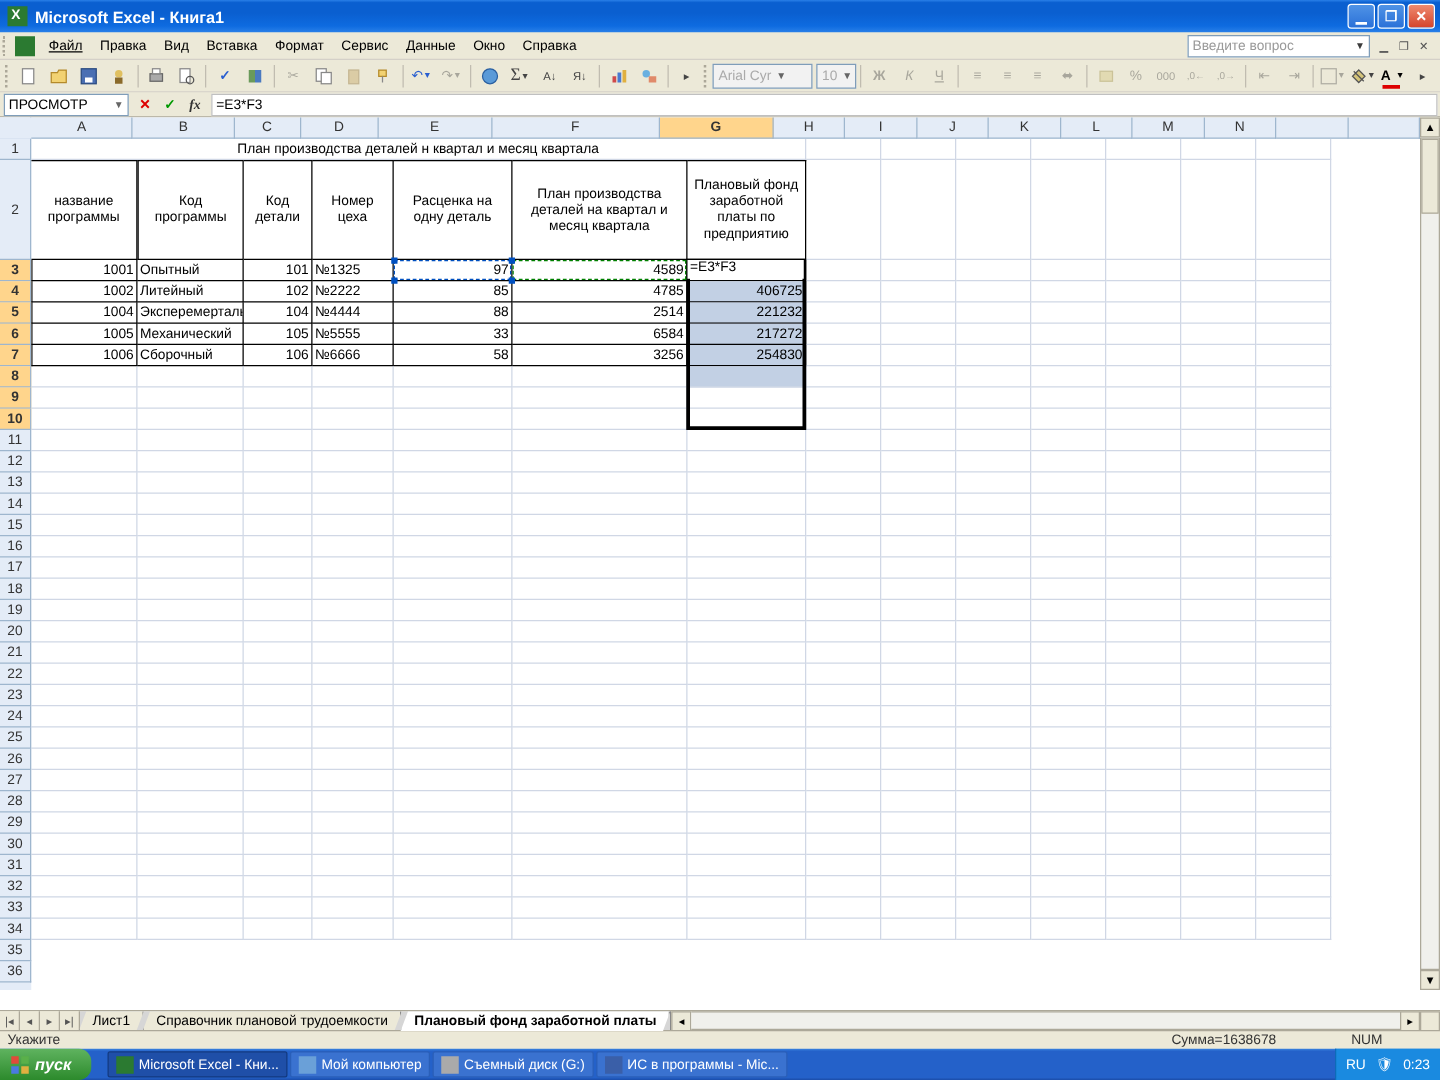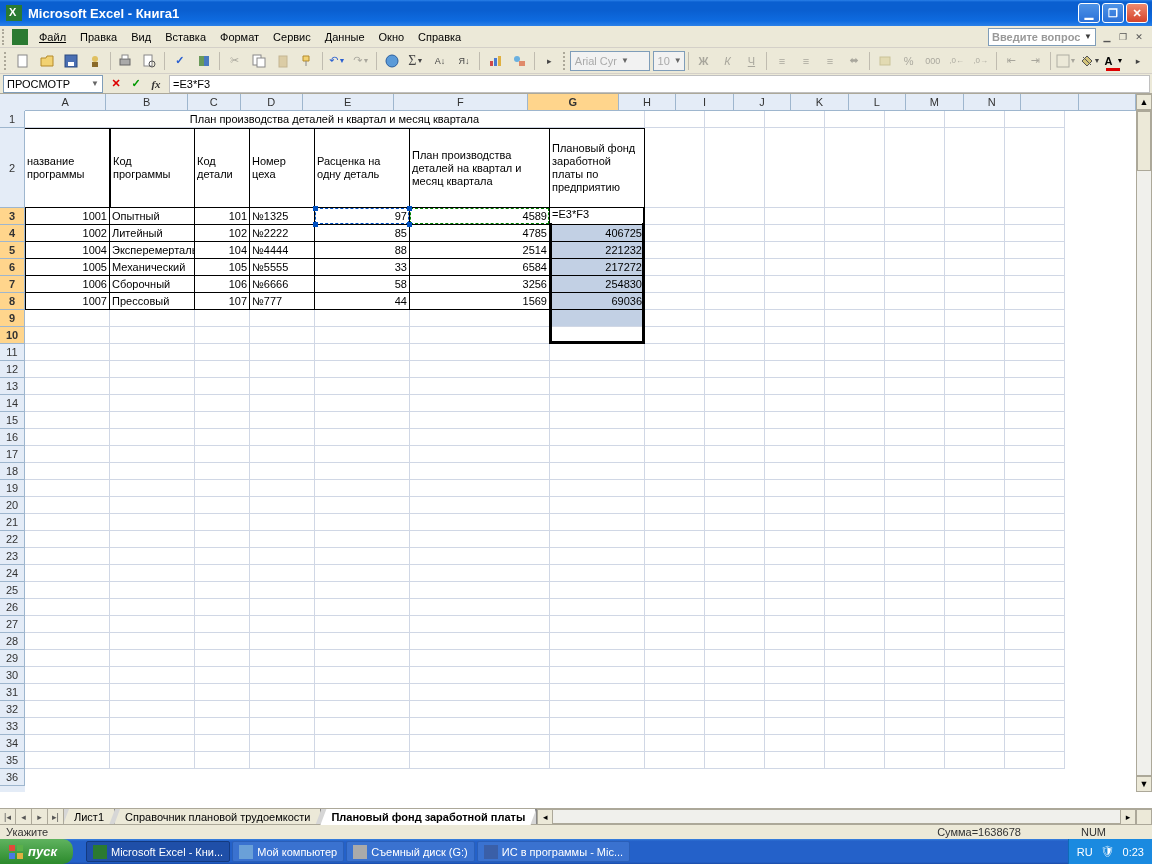--- a/index.html
+++ b/index.html
@@ -11,21 +11,21 @@
 .titlebar .winbtns { margin-left:auto; display:flex; gap:2px; padding-right:4px; }
 .titlebar .winbtn { width:22px; height:20px; border:1px solid #fff; border-radius:3px; display:flex; align-items:center; justify-content:center; font-size:11px; color:#fff; }
 .titlebar .min { background:linear-gradient(#4f93e6,#2b71d8); }
 .titlebar .max { background:linear-gradient(#4f93e6,#2b71d8); }
 .titlebar .close { background:linear-gradient(#ef8a6f,#d4442c); }
 
 .menubar { height:22px; background:#ece9d8; display:flex; align-items:center; padding-left:2px; border-bottom:1px solid #d4d0c8; }
 .menubar .grip { width:6px; height:16px; border-left:2px dotted #aca899; margin-right:4px; }
 .menubar .mi { padding:2px 7px; cursor:default; }
 .menubar .mi u { text-decoration:underline; }
-.menubar .ask { margin-left:auto; width:108px; height:18px; border:1px solid #7f9db9; background:#fff; font-size:11px; padding:1px 3px; color:#999; display:flex; align-items:center;font-weight:bold; }
+.menubar .ask { margin-left:auto; width:146px; height:18px; border:1px solid #7f9db9; background:#fff; font-size:11px; padding:1px 3px; color:#999; display:flex; align-items:center; }
 .menubar .ask .dd { margin-left:auto; font-size:8px; color:#3b3b3b; }
 .menubar .docbtns { display:flex; gap:2px; margin:0 6px 0 4px; }
 .menubar .docbtn { width:14px; height:14px; display:flex; align-items:center; justify-content:center; font-size:9px; color:#555; cursor:default;}
 
 .toolbar { height:26px; background:#ece9d8; display:flex; align-items:center; padding:0 2px; border-bottom:1px solid #d4d0c8; }
 .toolbar .grip { width:6px; height:18px; border-left:2px dotted #aca899; margin:0 2px; }
 .tbtn { min-width:22px; height:22px; display:flex; align-items:center; justify-content:center; margin:0 1px; color:#444; cursor:default; position:relative; }
 .tbtn.dis { opacity:.4; }
 .tbtn svg { display:block; }
 .sep { width:1px; height:18px; background:#c0bcb0; margin:0 3px; }
@@ -50,21 +50,21 @@
 .ch { border-right:1px solid #9eb6ce; border-bottom:1px solid #9eb6ce; text-align:center; font-size:11px; line-height:16px; color:#333; }
 .ch.sel { background:#ffd58c; font-weight:bold; }
 .rh { height:17px; border-right:1px solid #9eb6ce; border-bottom:1px solid #9eb6ce; text-align:center; font-size:11px; line-height:16px; color:#333; }
 .rh.sel { background:#ffd58c; font-weight:bold; }
 .rh.tall { height:80px; line-height:80px; }
 .cells { position:absolute; top:17px; left:25px; right:16px; bottom:16px; overflow:hidden; }
 .row { display:flex; height:17px; }
 .row.tall { height:80px; }
 .cell { border-right:1px solid #d0d7e5; border-bottom:1px solid #d0d7e5; font-size:11px; padding:0 2px; display:flex; align-items:center; overflow:hidden; white-space:nowrap; }
 .cell.r { justify-content:flex-end; }
-.cell.c { justify-content:center; }
+.cell.c { justify-content:center; text-align:center; }
 .cell.bord { border-right:1px solid #000; border-bottom:1px solid #000; }
 .cell.bordt { border-top:1px solid #000; }
 .cell.bordl { border-left:1px solid #000; }
 .cell.selrange { background:#c2d0e4; }
 .marquee { position:absolute; border:1px dashed #000; pointer-events:none; }
 .boldbox { position:absolute; border:3px solid #000; pointer-events:none; background:transparent; }
 
 .sheetbar { position:absolute; left:0; right:0; bottom:40px; height:16px; background:#ece9d8; display:flex; align-items:stretch; border-top:1px solid #aca899;}
 .tabnav { display:flex; }
 .tabnav div { width:16px; border-right:1px solid #aca899; display:flex; align-items:center; justify-content:center; font-size:9px; color:#555; background:#ece9d8; }
@@ -439,36 +439,20 @@
         <div class="cell r bord selrange" style="width: 95px;">254830</div>
         <div class="cell " style="width: 60px;"></div>
         <div class="cell " style="width: 60px;"></div>
         <div class="cell " style="width: 60px;"></div>
         <div class="cell " style="width: 60px;"></div>
         <div class="cell " style="width: 60px;"></div>
         <div class="cell " style="width: 60px;"></div>
         <div class="cell " style="width: 60px;"></div>
       </div>
       <div class="row">
-        <div class="cell r bord bordl" style="width: 85px;">1007</div>
-        <div class="cell  bord" style="width: 85px;">Прессовый</div>
-        <div class="cell r bord" style="width: 55px;">107</div>
-        <div class="cell  bord" style="width: 65px;">№777</div>
-        <div class="cell r bord" style="width: 95px;">44</div>
-        <div class="cell r bord" style="width: 140px;">1569</div>
-        <div class="cell r bord selrange" style="width: 95px;">69036</div>
-        <div class="cell " style="width: 60px;"></div>
-        <div class="cell " style="width: 60px;"></div>
-        <div class="cell " style="width: 60px;"></div>
-        <div class="cell " style="width: 60px;"></div>
-        <div class="cell " style="width: 60px;"></div>
-        <div class="cell " style="width: 60px;"></div>
-        <div class="cell " style="width: 60px;"></div>
-      </div>
-      <div class="row">
         <div class="cell " style="width: 85px;"></div>
         <div class="cell " style="width: 85px;"></div>
         <div class="cell " style="width: 55px;"></div>
         <div class="cell " style="width: 65px;"></div>
         <div class="cell " style="width: 95px;"></div>
         <div class="cell " style="width: 140px;"></div>
         <div class="cell selrange" style="width: 95px;"></div>
         <div class="cell " style="width: 60px;"></div>
         <div class="cell " style="width: 60px;"></div>
         <div class="cell " style="width: 60px;"></div>

